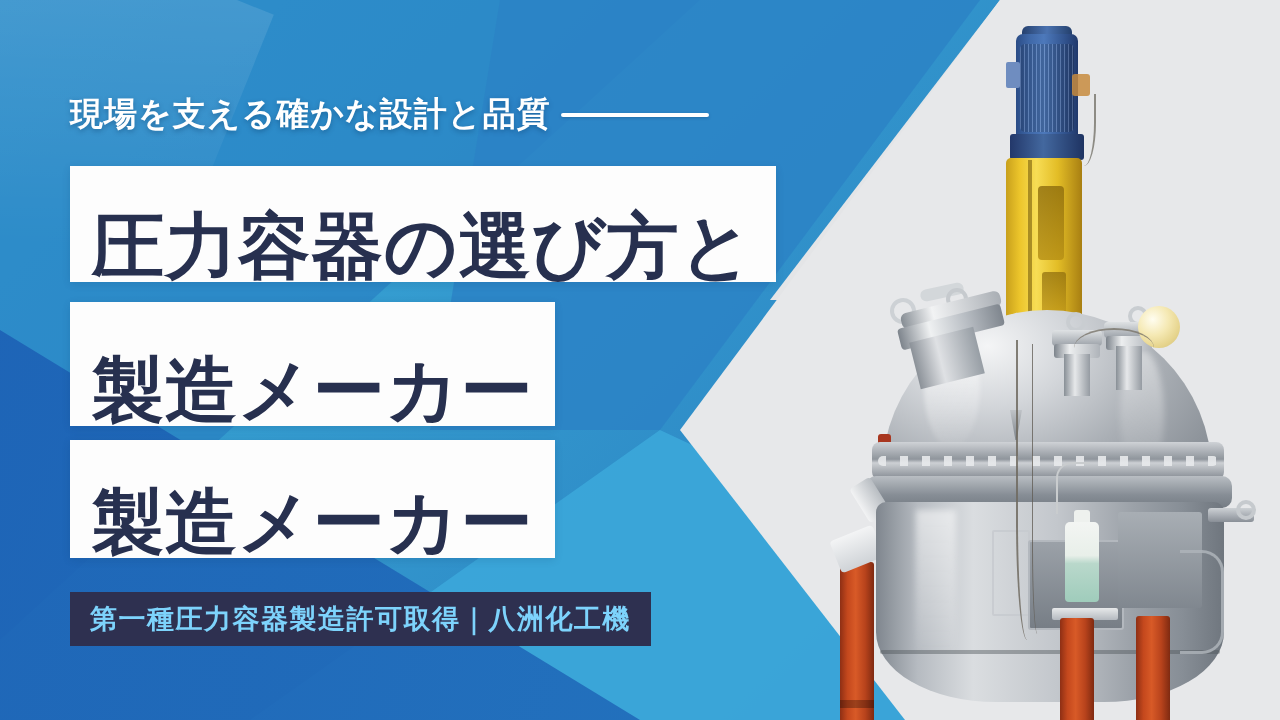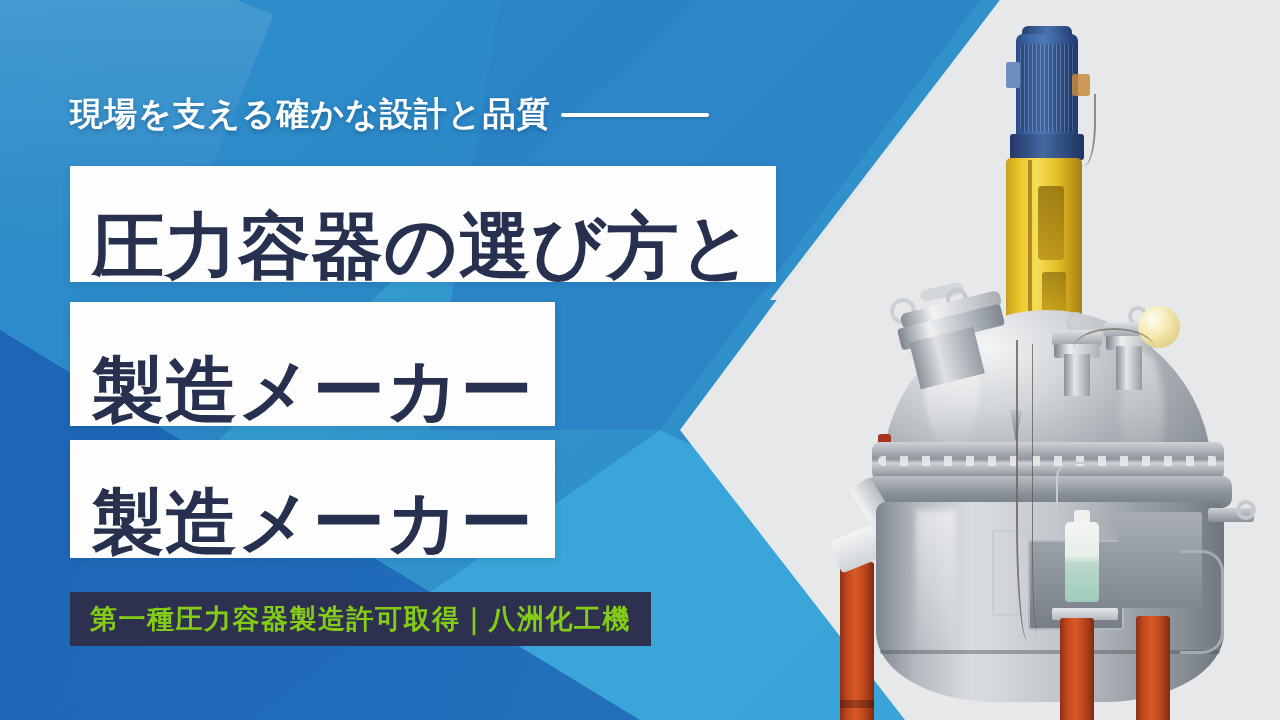--- a/index.html
+++ b/index.html
@@ -350,21 +350,21 @@
   #hl3 { top:440px; height:118px; }
 
   .badge {
     position:absolute; left:70px; top:592px;
     height:54px;
     background:#2e3050;
     display:flex; align-items:center;
     padding:0 20px;
   }
   .badge-text {
-    color:#84cc16; font-weight:bold; font-size:27px; letter-spacing:1.5px;
+    color:#7dd3fc; font-weight:bold; font-size:27px; letter-spacing:1.5px;
     white-space:nowrap;
     text-align:right;
   }
 </style>
 </head>
 <body>
 
 <div id="stage">
 
   <div class="bg-base"></div>

